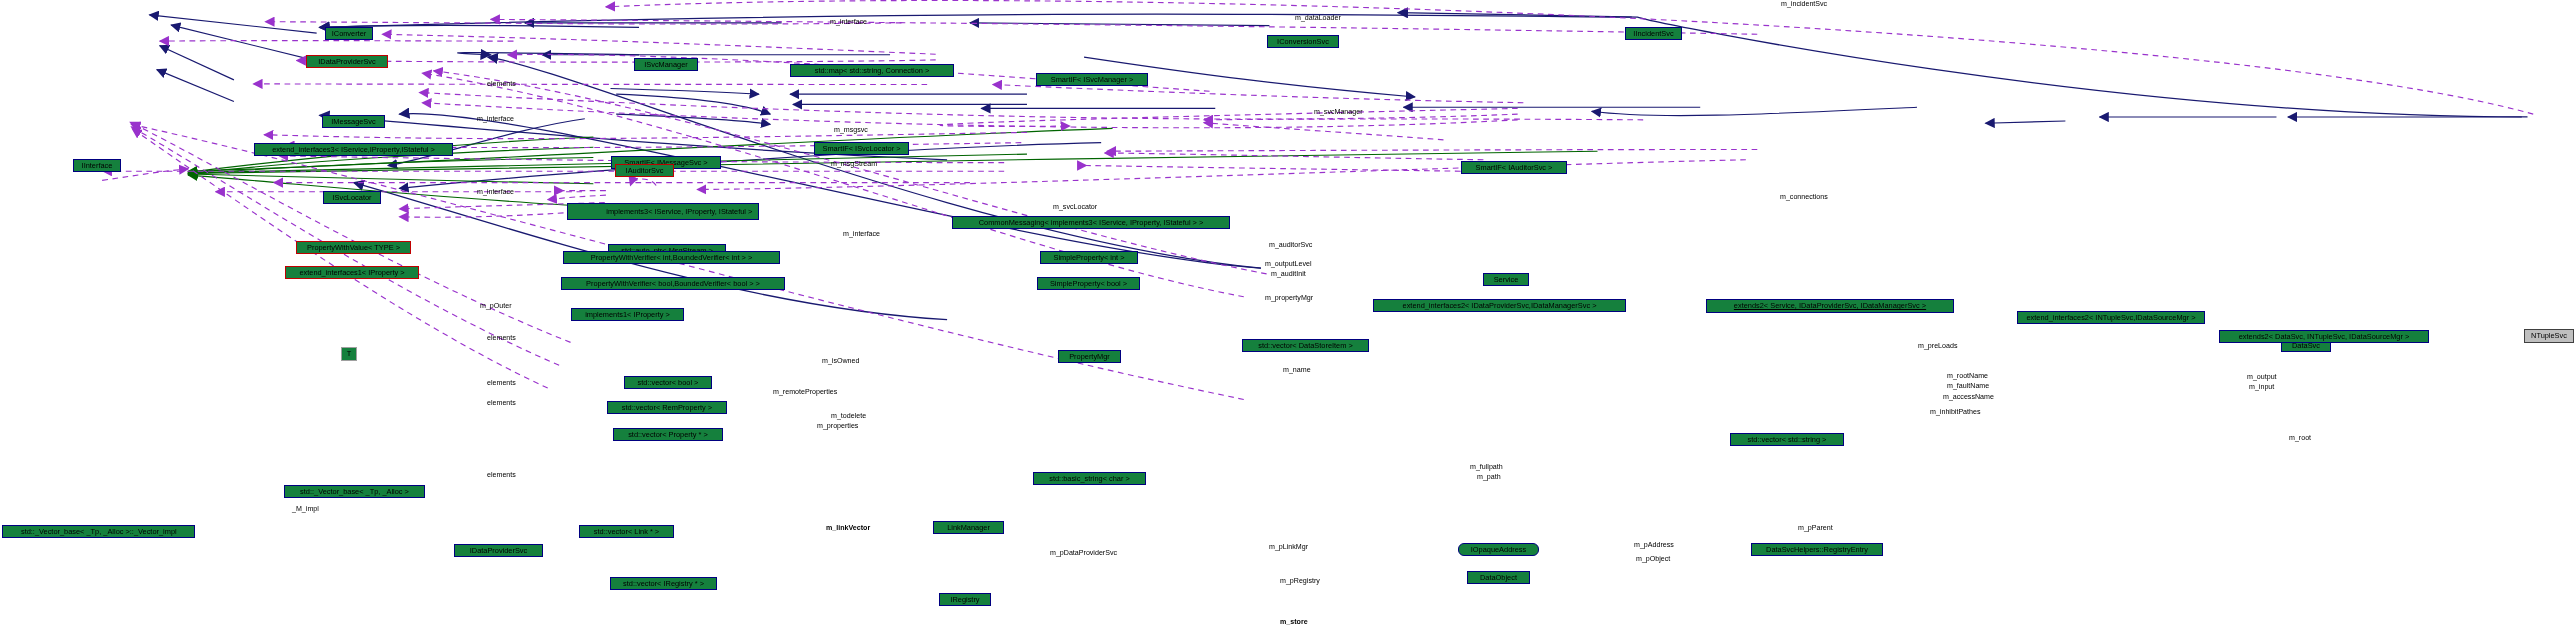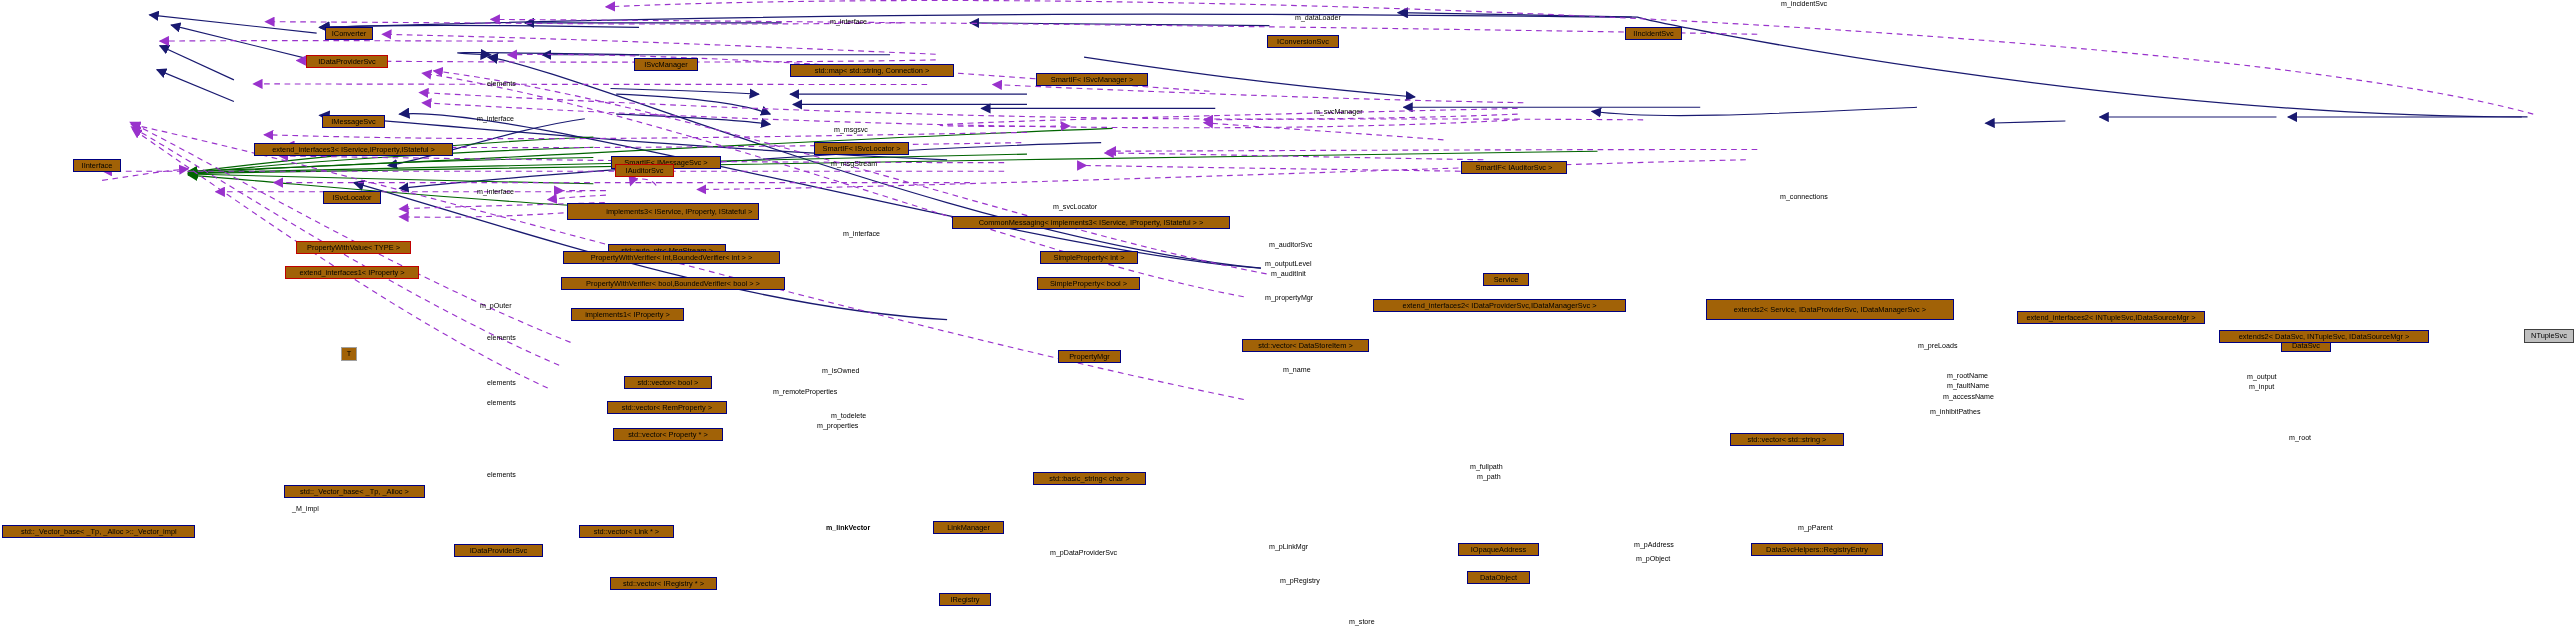--- a/index.html
+++ b/index.html
@@ -1,20 +1,20 @@
 <!DOCTYPE html>
 <html style="font-size:9px"><head>
 <meta charset="utf-8">
 <style>
   html,body{margin:0;padding:0;background:#ffffff;}
   #canvas{position:relative;width:2576px;height:634px;background:#fff;
           font-family:"Liberation Sans","DejaVu Sans",sans-serif;overflow:hidden;}
   #edges{position:absolute;left:0;top:0;width:2576px;height:634px;}
   .node{position:absolute;box-sizing:border-box;border:0.6px solid #000080;
-        background:#a16207;color:#000000;font-size:7.4px;line-height:1;
+        background:#15803d;color:#000000;font-size:7.4px;line-height:1;
         display:flex;align-items:center;justify-content:center;
         white-space:nowrap;padding:0 3.4px;z-index:5;}
   .node.red{border-color:#c00000;}
   .node.gray{background:#bfbfbf;border-color:#404040;}
   .node.plain{border-color:#a0a0a0;}
   .elabel{position:absolute;font-size:7.1px;color:#000;white-space:nowrap;z-index:6;}
 </style>
 </head>
 <body>
 
@@ -145,40 +145,40 @@
   <div class="node red" style="left:296px;top:241px;width:115px;height:12.6px;">PropertyWithValue&lt; TYPE &gt;</div>
   <div class="node red" style="left:285px;top:266px;width:134px;height:12.6px;">extend_interfaces1&lt; IProperty &gt;</div>
   <div class="node" style="left:563px;top:251px;width:217px;height:12.6px;">PropertyWithVerifier&lt; int,BoundedVerifier&lt; int &gt; &gt;</div>
   <div class="node" style="left:561px;top:277px;width:224px;height:12.6px;">PropertyWithVerifier&lt; bool,BoundedVerifier&lt; bool &gt; &gt;</div>
   <div class="node" style="left:1040px;top:251px;width:98px;height:12.6px;">SimpleProperty&lt; int &gt;</div>
   <div class="node" style="left:1037px;top:277px;width:103px;height:12.6px;">SimpleProperty&lt; bool &gt;</div>
   <div class="node" style="left:571px;top:308px;width:113px;height:12.6px;">implements1&lt; IProperty &gt;</div>
 
   <div class="node" style="left:1483px;top:273px;width:46px;height:12.6px;">Service</div>
   <div class="node" style="left:1373px;top:299px;width:253px;height:12.6px;">extend_interfaces2&lt; IDataProviderSvc,IDataManagerSvc &gt;</div>
-  <div class="node" style="left:1706px;top:299px;width:248px;height:21px;">extends2&lt; Service, IDataProviderSvc, IDataManagerSvc &gt;</div>
+  <div class="node" style="left:1706px;top:299px;width:248px;height:14px;text-decoration:underline;">extends2&lt; Service, IDataProviderSvc, IDataManagerSvc &gt;</div>
   <div class="node" style="left:2017px;top:311px;width:188px;height:12.6px;">extend_interfaces2&lt; INTupleSvc,IDataSourceMgr &gt;</div>
   <div class="node" style="left:2281px;top:339px;width:50px;height:12.6px;">DataSvc</div>
   <div class="node" style="left:2219px;top:330px;width:210px;height:12.6px;">extends2&lt; DataSvc, INTupleSvc, IDataSourceMgr &gt;</div>
   <div class="node gray" style="left:2524px;top:329px;width:50px;height:13.7px;">NTupleSvc</div>
 
   <div class="node plain" style="left:341px;top:347px;width:16px;height:13.7px;">T</div>
   <div class="node" style="left:1058px;top:350px;width:63px;height:12.6px;">PropertyMgr</div>
   <div class="node" style="left:1242px;top:339px;width:127px;height:12.6px;">std::vector&lt; DataStoreItem &gt;</div>
   <div class="node" style="left:624px;top:376px;width:88px;height:12.6px;">std::vector&lt; bool &gt;</div>
   <div class="node" style="left:607px;top:401px;width:120px;height:12.6px;">std::vector&lt; RemProperty &gt;</div>
   <div class="node" style="left:613px;top:428px;width:110px;height:12.6px;">std::vector&lt; Property * &gt;</div>
   <div class="node" style="left:1730px;top:433px;width:114px;height:12.6px;">std::vector&lt; std::string &gt;</div>
   <div class="node" style="left:1033px;top:472px;width:113px;height:12.6px;">std::basic_string&lt; char &gt;</div>
   <div class="node" style="left:284px;top:485px;width:141px;height:12.6px;">std::_Vector_base&lt; _Tp, _Alloc &gt;</div>
   <div class="node" style="left:2.3px;top:525px;width:193px;height:12.6px;">std::_Vector_base&lt; _Tp, _Alloc &gt;::_Vector_impl</div>
   <div class="node" style="left:579px;top:525px;width:95px;height:12.6px;">std::vector&lt; Link * &gt;</div>
   <div class="node" style="left:933px;top:521px;width:71px;height:12.6px;">LinkManager</div>
   <div class="node" style="left:454px;top:544px;width:89px;height:12.6px;">IDataProviderSvc</div>
-  <div class="node" style="left:1458px;top:543px;width:81px;height:12.6px;">IOpaqueAddress</div>
+  <div class="node" style="left:1458px;top:543px;width:81px;height:12.6px;border-radius:6px;">IOpaqueAddress</div>
   <div class="node" style="left:1751px;top:543px;width:132px;height:12.6px;">DataSvcHelpers::RegistryEntry</div>
   <div class="node" style="left:610px;top:577px;width:107px;height:12.6px;">std::vector&lt; IRegistry * &gt;</div>
   <div class="node" style="left:1467px;top:571px;width:63px;height:12.6px;">DataObject</div>
   <div class="node" style="left:939px;top:593px;width:52px;height:12.6px;">IRegistry</div>
 
   <div class="elabel" style="left:1781px;top:0px;">m_incidentSvc</div>
   <div class="elabel" style="left:1295px;top:14.3px;">m_dataLoader</div>
   <div class="elabel" style="left:830px;top:17.7px;">m_interface</div>
   <div class="elabel" style="left:487px;top:80px;">elements</div>
   <div class="elabel" style="left:477px;top:115px;">m_interface</div>
@@ -190,21 +190,21 @@
   <div class="elabel" style="left:1053px;top:203px;">m_svcLocator</div>
   <div class="elabel" style="left:843px;top:230px;">m_interface</div>
   <div class="elabel" style="left:1269px;top:241px;">m_auditorSvc</div>
   <div class="elabel" style="left:1265px;top:260px;">m_outputLevel</div>
   <div class="elabel" style="left:1271px;top:270px;">m_auditInit</div>
   <div class="elabel" style="left:480px;top:302px;">m_pOuter</div>
   <div class="elabel" style="left:1265px;top:294px;">m_propertyMgr</div>
   <div class="elabel" style="left:487px;top:334px;">elements</div>
   <div class="elabel" style="left:1918px;top:342px;">m_preLoads</div>
   <div class="elabel" style="left:487px;top:379px;">elements</div>
-  <div class="elabel" style="left:822px;top:367px;">m_isOwned</div>
+  <div class="elabel" style="left:822px;top:357px;">m_isOwned</div>
   <div class="elabel" style="left:1283px;top:366px;">m_name</div>
   <div class="elabel" style="left:1947px;top:372px;">m_rootName</div>
   <div class="elabel" style="left:1947px;top:382px;">m_faultName</div>
   <div class="elabel" style="left:1943px;top:393px;">m_accessName</div>
   <div class="elabel" style="left:2247px;top:373px;">m_output</div>
   <div class="elabel" style="left:2249px;top:383px;">m_input</div>
   <div class="elabel" style="left:773px;top:388px;">m_remoteProperties</div>
   <div class="elabel" style="left:487px;top:399px;">elements</div>
   <div class="elabel" style="left:822px;top:412px;padding-left:9px;">m_todelete</div>
   <div class="elabel" style="left:817px;top:422px;">m_properties</div>
@@ -214,16 +214,16 @@
   <div class="elabel" style="left:1477px;top:473px;">m_path</div>
   <div class="elabel" style="left:487px;top:471px;">elements</div>
   <div class="elabel" style="left:826px;top:524px;font-weight:bold;">m_linkVector</div>
   <div class="elabel" style="left:1798px;top:524px;">m_pParent</div>
   <div class="elabel" style="left:1269px;top:543px;">m_pLinkMgr</div>
   <div class="elabel" style="left:1634px;top:541px;">m_pAddress</div>
   <div class="elabel" style="left:1636px;top:555px;">m_pObject</div>
   <div class="elabel" style="left:1050px;top:549px;">m_pDataProviderSvc</div>
   <div class="elabel" style="left:1280px;top:577px;">m_pRegistry</div>
   <div class="elabel" style="left:292px;top:505px;">_M_impl</div>
-  <div class="elabel" style="left:1349px;top:618px;">m_store</div>
+  <div class="elabel" style="left:1280px;top:618px;font-weight:bold;">m_store</div>
 
 </div>
 
 
 </body></html>

